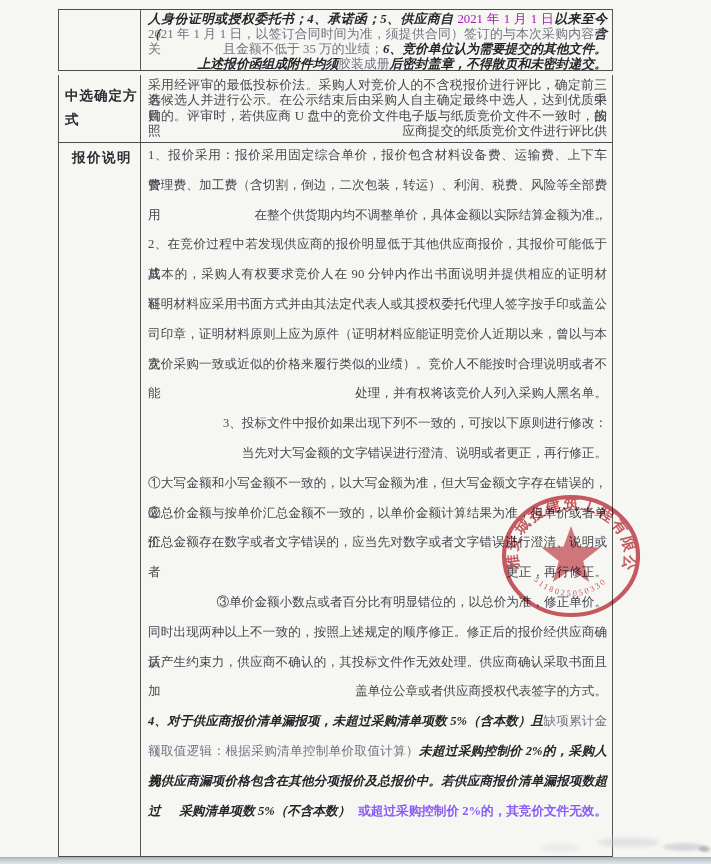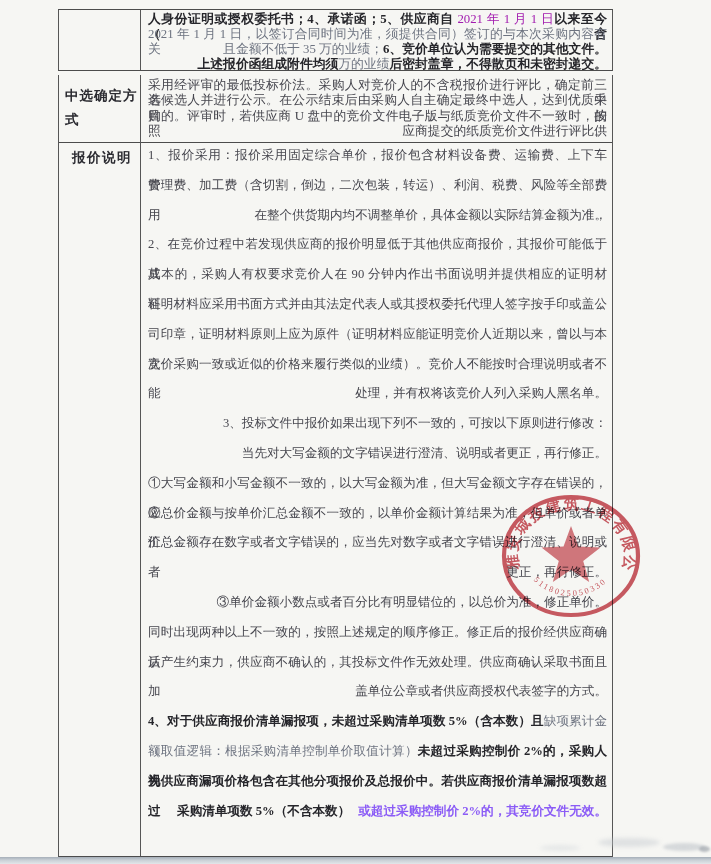--- a/index.html
+++ b/index.html
@@ -44,21 +44,21 @@
   #row-2 .cell-content { padding-top:2px; }
 
   .tline { width:100%; white-space:normal; }
   #row-0 .tline { height:14.9px; line-height:14.9px; font-size:12.8px; }
   #row-1 .tline { height:15.4px; line-height:15.4px; font-size:12.8px; }
   #row-2 .tline { height:29.8px; line-height:29.8px; font-size:12.6px; }
   .tline.j { text-align:justify; text-align-last:justify; }
   .tline.l { text-align:right; }
   .tline.ind { text-indent:22px; }
 
-  .s-bold     { font-weight:700; color:#25252a; }
+  .s-bold     { font-weight:700; color:#25252a;font-style:italic; }
   .s-reg      { color:#46464e; }
   .s-light    { color:#6d7380; }
   .s-faint    { color:#a21caf; }
   .s-fadebold { font-weight:700; color:#8b5cf6;margin-left:8px; }
 
   
   .stamp {
     position:absolute; left:491px; top:485px; width:160px; height:142px;
     mix-blend-mode:multiply; opacity:.9; filter:blur(.3px);
     pointer-events:none;
@@ -81,21 +81,21 @@
 <body>
 
 <div class="page">
 
   <div class="row first" id="row-0">
     <div class="cell-label"></div>
     <div class="cell-content">
         <div class="tline j"><span class="s-bold">人身份证明或授权委托书；4、承诺函；5、供应商自 </span><span class="s-faint">2021 年 1 月 1 日</span><span class="s-bold">以来至今（含</span></div>
         <div class="tline j"><span class="s-light">2021 年 1 月 1 日，以签订合同时间为准，须提供合同）签订的与本次采购内容有关</span></div>
         <div class="tline l"><span class="s-light">且金额不低于 35 万的业绩；</span><span class="s-bold">6、竞价单位认为需要提交的其他文件。</span></div>
-        <div class="tline l ind"><span class="s-bold">上述报价函组成附件均须</span><span class="s-light">万的业绩</span><span class="s-bold">后密封盖章，不得散页和未密封递交。</span></div>
+        <div class="tline l ind"><span class="s-bold">上述报价函组成附件均须</span><span class="s-light">胶装成册</span><span class="s-bold">后密封盖章，不得散页和未密封递交。</span></div>
       </div>
   </div>
 
   <div class="row" id="row-1">
     <div class="cell-label">中选确定方式</div>
     <div class="cell-content">
         <div class="tline j"><span class="s-reg">采用经评审的最低投标价法。采购人对竞价人的不含税报价进行评比，确定前三名中</span></div>
         <div class="tline j"><span class="s-reg">选候选人并进行公示。在公示结束后由采购人自主确定最终中选人，达到优质采购的</span></div>
         <div class="tline j"><span class="s-reg">目的。评审时，若供应商 U 盘中的竞价文件电子版与纸质竞价文件不一致时，按照供</span></div>
         <div class="tline l"><span class="s-reg">应商提交的纸质竞价文件进行评比。</span></div>

